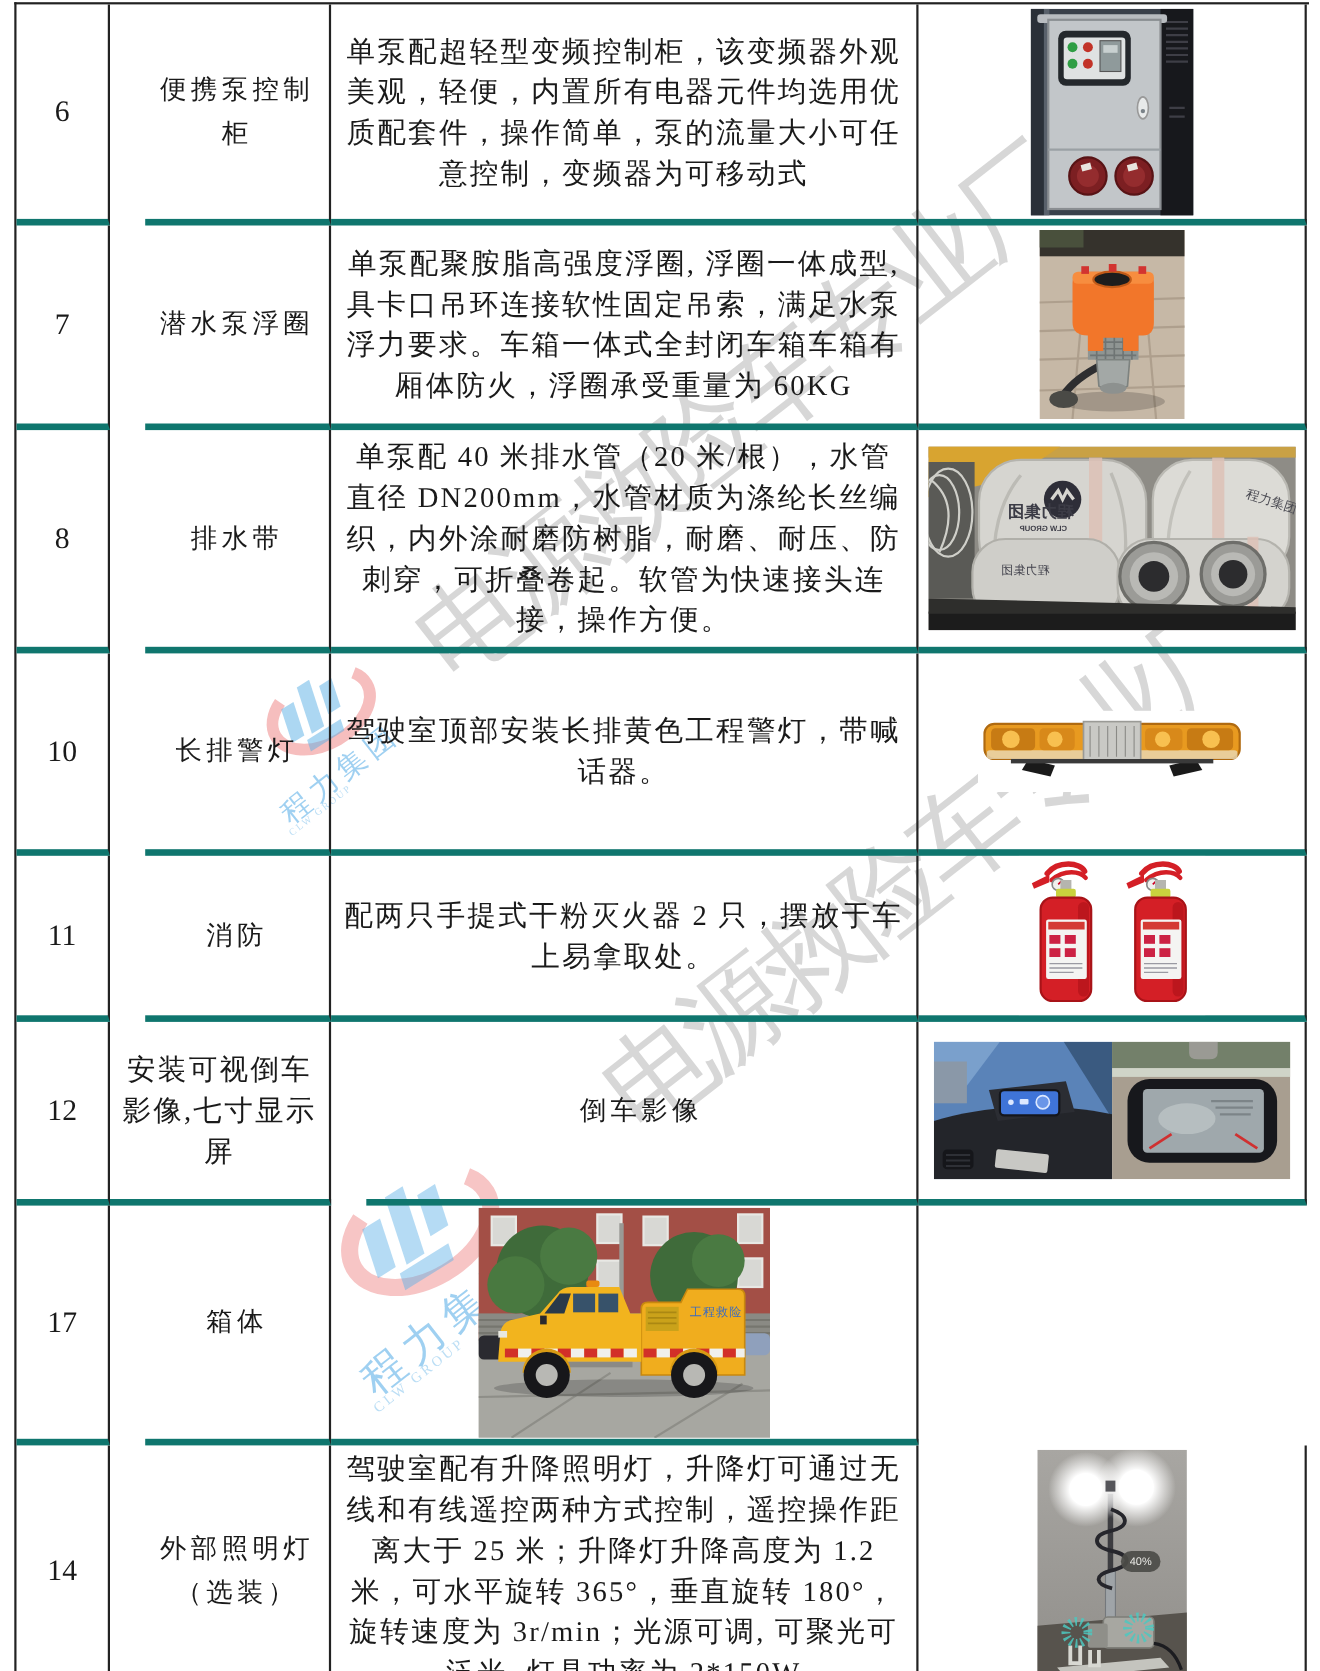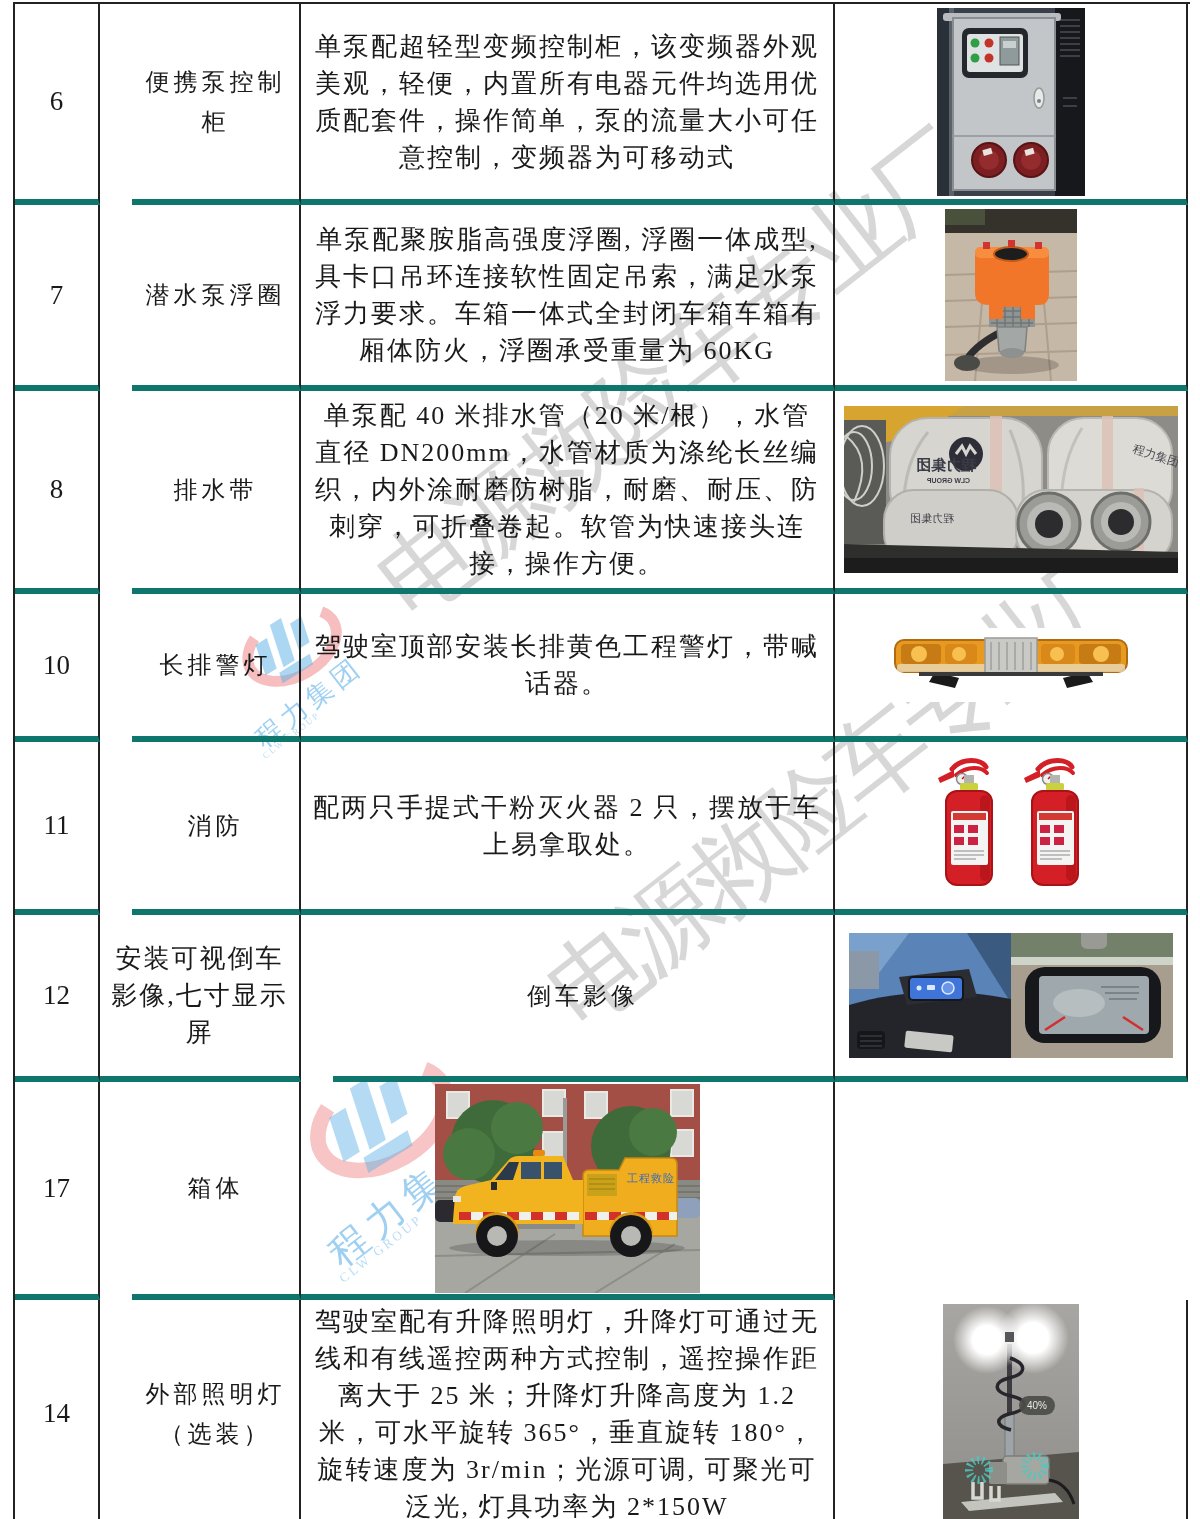--- a/index.html
+++ b/index.html
@@ -28,22 +28,22 @@
   .tr{display:grid;grid-template-columns:85px 201px 534px 353px;}
   .td{border-right:2px solid #222;border-bottom:6px solid #0f766e;box-sizing:border-box;
       display:flex;align-items:center;justify-content:center;position:relative;}
   .td.num{font-size:27px;}
   .td.name{font-size:24px;letter-spacing:4px;text-align:center;white-space:pre-line;line-height:40px;margin-left:32px;}
   .td.desc{font-size:26px;letter-spacing:2px;line-height:37px;text-align:center;
            padding:0 9px;}
   .td.img{background:transparent;}
   .photo{display:block;}
 
-  .h201{height:201px}.h186{height:186px}.h203{height:203px}.h148{height:148px}
-  .h173{height:173px}.h133{height:167px}.h218{height:218px}.h233{height:233px}
+  .h201{height:201px}.h186{height:186px}.h203{height:203px}.h148{height:184px}
+  .h173{height:151px}.h133{height:167px}.h218{height:218px}.h233{height:233px}
 </style>
 </head>
 <body>
 
 <div class="page">
 
   <div class="wm-layer">
     <div class="wm-text a">电源救险车专业厂</div>
     <div class="wm-text b">电源救险车专业厂</div>
 

